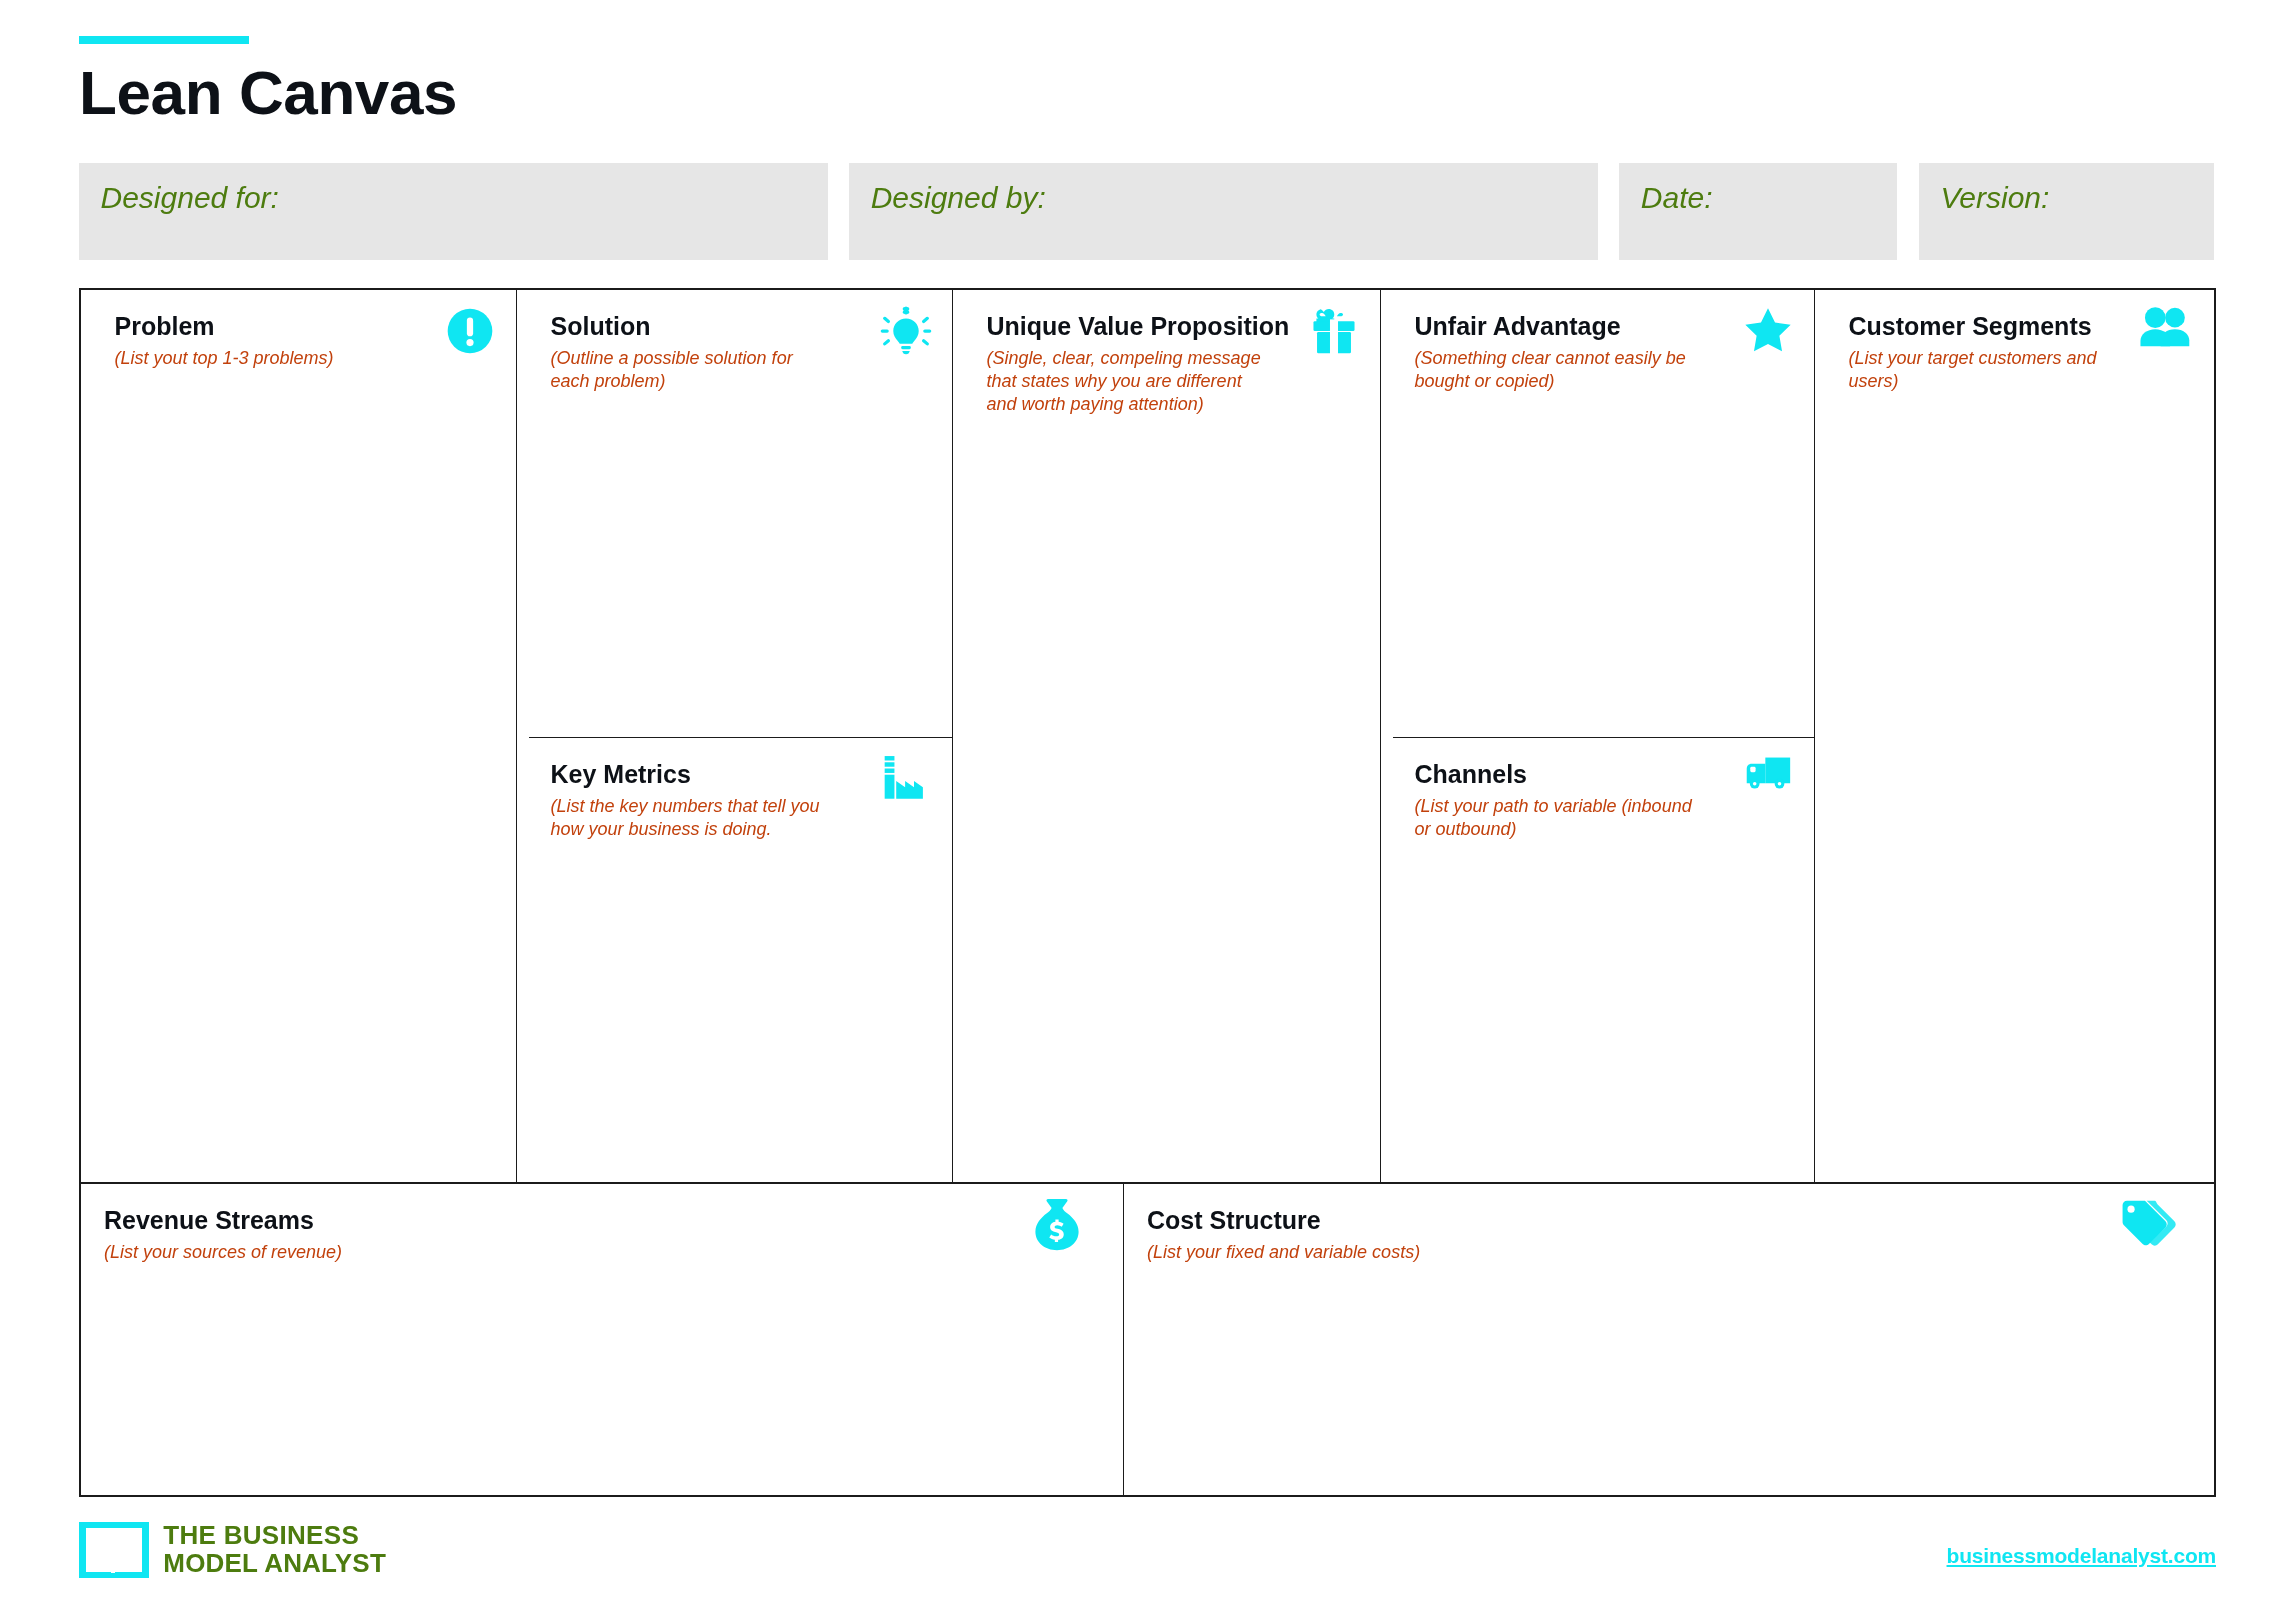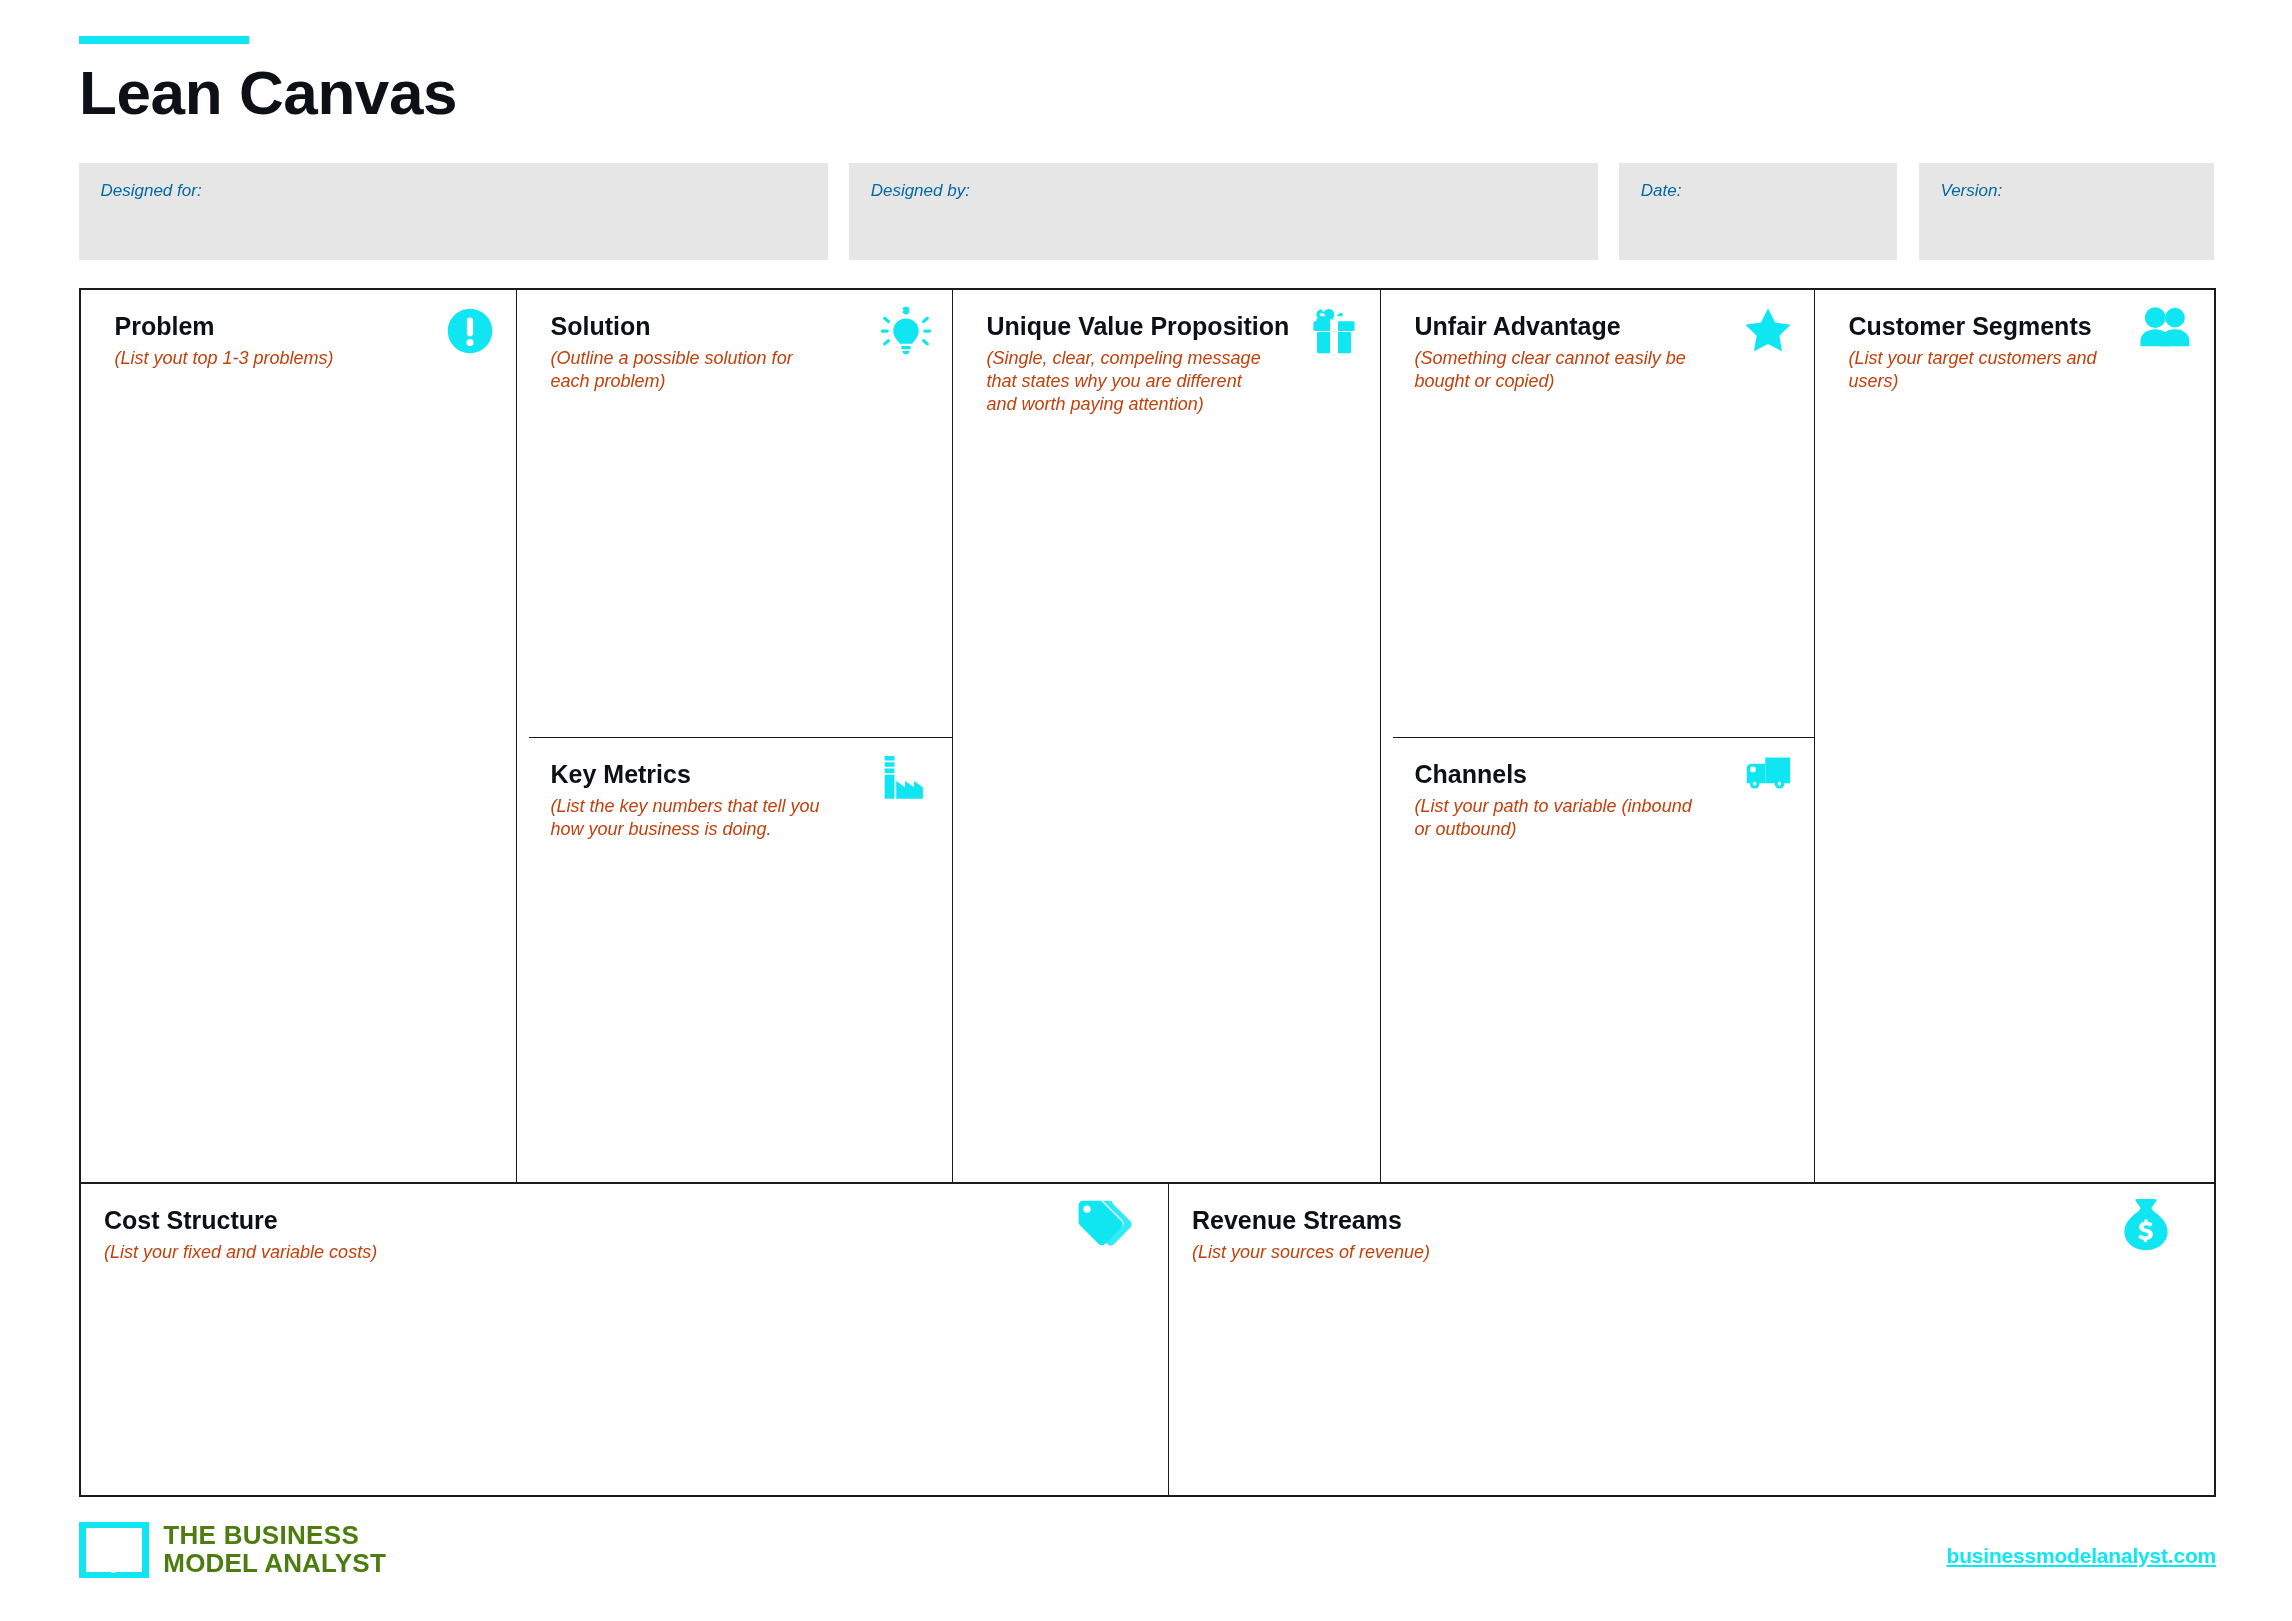--- a/index.html
+++ b/index.html
@@ -54,23 +54,23 @@
     position: relative;
   }
   .hdr-field.designed-for { width: 751px; }
   .hdr-field.designed-by  { width: 751px; }
   .hdr-field.date         { width: 279px; }
   .hdr-field.version      { width: 296px; }
   .hdr-label {
     position: absolute;
     left: 21.5px;
     top: 18px;
-    font-size: 17px;
+    font-size: 30px;
     font-style: italic;
-    color: #0369a1;
+    color: #4d7c0f;
   }
 
   
   .canvas {
     position: absolute;
     left: 79px;
     top: 288px;
     width: 2137px;
     height: 896px;
     border: 2.7px solid #1b1b1b;
@@ -364,42 +364,42 @@
               <path d="M29 26.4c-2.8 2.3-4 5.6-4 9.1V45h-1.5v-6.5c0-4.8-2.6-8.9-6.7-11.4 1.8-.7 3.8-1.1 5.9-1.1 2.3 0 4.4.5 6.3 1.4z" fill="#ffffff" opacity="0"></path>
             </g>
           </svg>
         </span>
       </div>
     </div>
 
   </div>
 
   <div class="bottom-row">
+    <div class="bottom-cell cell-revenue">
+      <div class="cell-title">Revenue Streams</div>
+      <div class="cell-desc">(List your sources of revenue)</div>
+      <span class="bottom-icon">
+        <svg width="54" height="56" viewBox="0 0 60 62">
+          <g fill="#0fe6f2">
+            <path d="M20 2h20c1.4 0 2.2 1.6 1.4 2.7L36 12H24L18.6 4.7C17.8 3.6 18.6 2 20 2z"></path>
+            <path d="M24 12h12c1 2.5 3 4.2 5.7 6.3C47.5 22.7 54 29.6 54 38.5 54 50.4 43.3 59 30 59S6 50.4 6 38.5c0-8.9 6.5-15.8 12.3-20.2C21 16.2 23 14.5 24 12z"></path>
+            <path d="M31.8 25h-3.6v2.4c-3.5.4-5.9 2.6-5.9 5.7 0 3.4 2.3 5 6.6 6 2.7.6 3.5 1.2 3.5 2.4 0 1.3-1.2 2.1-3.3 2.1-2.3 0-4.2-.9-5.6-2l-2.1 3.4c1.7 1.4 3.9 2.3 6.2 2.5V50h3.6v-2.5c3.8-.4 6.3-2.7 6.3-6 0-3.6-2.5-5.2-6.9-6.2-2.5-.6-3.2-1.1-3.2-2.2 0-1.1 1-1.9 2.9-1.9 2 0 3.7.8 5 1.8l2-3.5c-1.5-1.1-3.4-1.9-5.5-2.2z" fill="#ffffff"></path>
+          </g>
+        </svg>
+      </span>
+    </div>
     <div class="bottom-cell cell-cost">
       <div class="cell-title">Cost Structure</div>
       <div class="cell-desc">(List your fixed and variable costs)</div>
       <span class="bottom-icon">
         <svg width="59" height="52" viewBox="0 0 66 58">
           <g fill="#0fe6f2">
             <path d="M28 4H9C6.2 4 4 6.2 4 9v19c0 1.3.5 2.6 1.5 3.5l21 21c1.9 1.9 5.1 1.9 7 0L52 34c1.9-1.9 1.9-5.1 0-7l-21-21C30.1 4.5 29.2 4 28 4z"></path>
             <circle cx="13.5" cy="13.5" r="4" fill="#ffffff"></circle>
             <path d="M40 4h-9l22 22c1.9 1.9 1.9 5.1 0 7L34 50.4l2.5 2.5c1.9 1.9 5.1 1.9 7 0L62 34c1.9-1.9 1.9-5.1 0-7L43 8C42.1 6.5 41.2 4 40 4z" opacity="0.85"></path>
-          </g>
-        </svg>
-      </span>
-    </div>
-    <div class="bottom-cell cell-revenue">
-      <div class="cell-title">Revenue Streams</div>
-      <div class="cell-desc">(List your sources of revenue)</div>
-      <span class="bottom-icon">
-        <svg width="54" height="56" viewBox="0 0 60 62">
-          <g fill="#0fe6f2">
-            <path d="M20 2h20c1.4 0 2.2 1.6 1.4 2.7L36 12H24L18.6 4.7C17.8 3.6 18.6 2 20 2z"></path>
-            <path d="M24 12h12c1 2.5 3 4.2 5.7 6.3C47.5 22.7 54 29.6 54 38.5 54 50.4 43.3 59 30 59S6 50.4 6 38.5c0-8.9 6.5-15.8 12.3-20.2C21 16.2 23 14.5 24 12z"></path>
-            <path d="M31.8 25h-3.6v2.4c-3.5.4-5.9 2.6-5.9 5.7 0 3.4 2.3 5 6.6 6 2.7.6 3.5 1.2 3.5 2.4 0 1.3-1.2 2.1-3.3 2.1-2.3 0-4.2-.9-5.6-2l-2.1 3.4c1.7 1.4 3.9 2.3 6.2 2.5V50h3.6v-2.5c3.8-.4 6.3-2.7 6.3-6 0-3.6-2.5-5.2-6.9-6.2-2.5-.6-3.2-1.1-3.2-2.2 0-1.1 1-1.9 2.9-1.9 2 0 3.7.8 5 1.8l2-3.5c-1.5-1.1-3.4-1.9-5.5-2.2z" fill="#ffffff"></path>
           </g>
         </svg>
       </span>
     </div>
   </div>
 
   <div class="footer">
     <div class="logo-wrap">
       <span class="logo-mark">
         <i class="lm-frame"></i>

